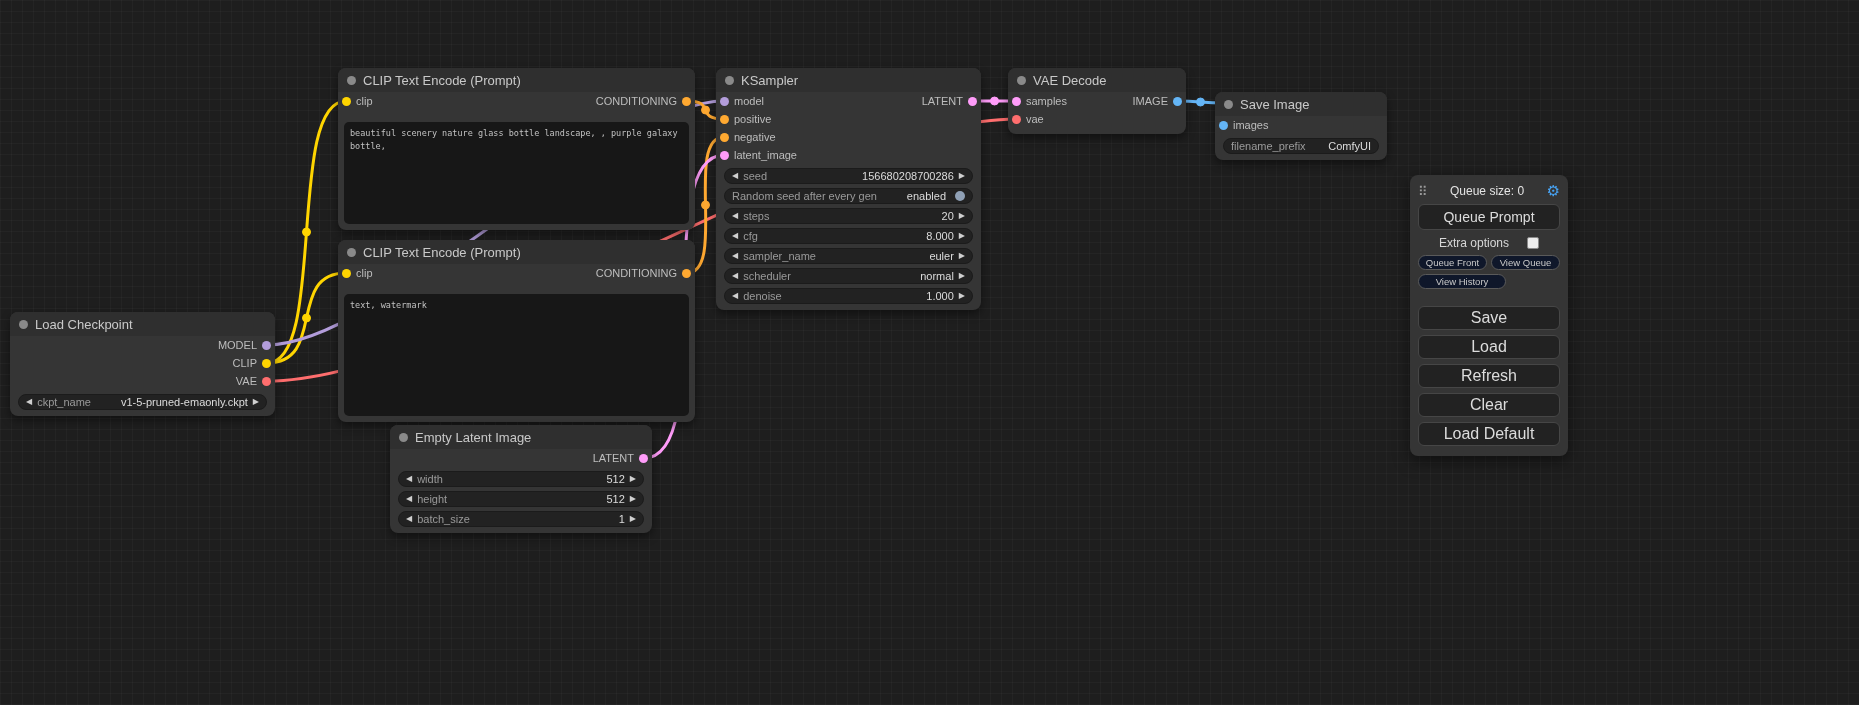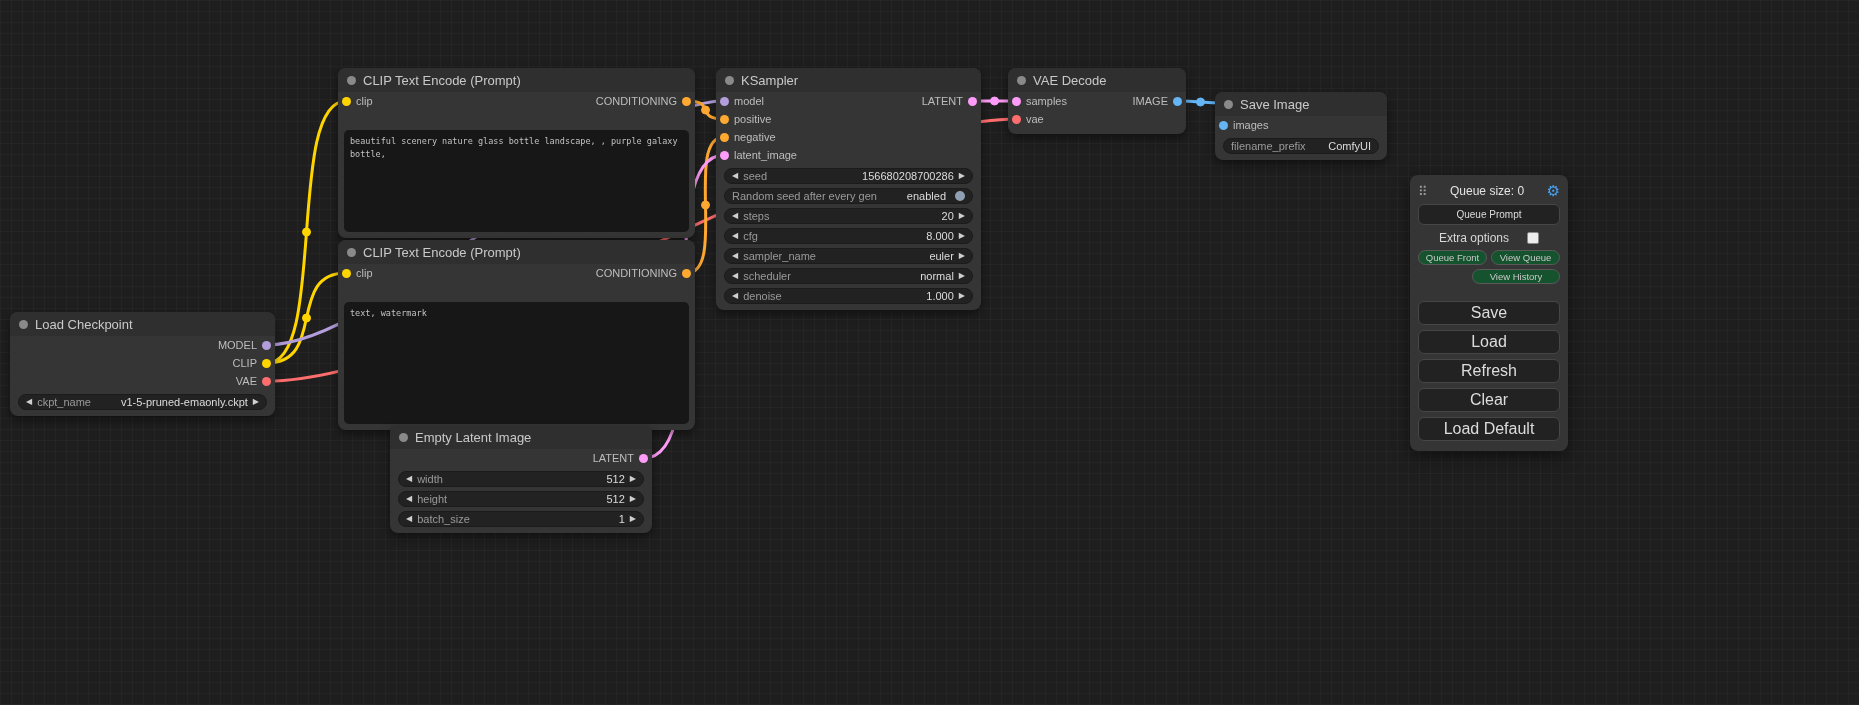--- a/index.html
+++ b/index.html
@@ -44,21 +44,21 @@
 
   .widget { height:16px; margin:4px 8px 0; background:#222; border:1px solid #1b1b1b; border-radius:9px;
             display:flex; align-items:center; padding:0 7px; font-size:11px; gap:5px; }
   .w-label { color:#9a9a9a; white-space:nowrap; }
   .w-value { margin-left:auto; color:#dcdcdc; white-space:nowrap; }
   .arrow { color:#cfcfcf; font-size:8px; line-height:1; flex:none; }
   .arrow-l::before { content:"◀"; }
   .arrow-r::before { content:"▶"; }
   .toggle-dot { width:10px; height:10px; border-radius:50%; background:var(--toggle_dot); margin-left:4px; flex:none; }
 
-  .prompt-box { margin:20px 6px 0; height:102px; background:#171717; border-radius:5px; padding:5px 6px;
+  .prompt-box { margin:12px 6px 0; height:102px; background:#171717; border-radius:5px; padding:5px 6px;
                 font-family:"DejaVu Sans Mono", monospace; font-size:8.5px; line-height:1.5;
                 color:#c2c2c2; white-space:pre-wrap; overflow:hidden; }
   #n-clip-neg .prompt-box { height:122px; }
 
   #n-load-checkpoint { left:10px;  top:312px; width:265px; }
   #n-clip-pos        { left:338px; top:68px;  width:357px; }
   #n-clip-neg        { left:338px; top:240px; width:357px; }
   #n-empty-latent    { left:390px; top:425px; width:262px; }
   #n-ksampler        { left:716px; top:68px;  width:265px; }
   #n-vae-decode      { left:1008px;top:68px;  width:178px; }
@@ -67,27 +67,27 @@
   .queue-panel { position:absolute; left:1410px; top:175px; width:158px; z-index:2;
                  background:#353535; border-radius:8px; padding:7px 8px 10px;
                  box-shadow:0 5px 16px rgba(0,0,0,.5); }
   .qp-header { display:flex; align-items:center; height:18px; margin-bottom:4px; }
   .drag-handle::before { content:"⠿"; color:#9a9a9a; font-size:13px; }
   .queue-size { flex:1; text-align:center; font-size:12px; color:#e4e4e4; }
   .gear::before { content:"⚙"; color:var(--gear); font-size:15px; }
   button { font-family:inherit; cursor:default; }
   .qp-btn { display:block; width:100%; background:#222; border:1px solid #464646; border-radius:6px;
             color:#dcdcdc; font-size:16px; padding:2px 0; margin-top:5px; }
-  .qp-btn.primary { font-size:10px; padding:4px 17px; margin-top:0; }
+  .qp-btn.primary { font-size:14px; padding:4px 17px; margin-top:0; }
   .extra-row { display:flex; align-items:center; justify-content:center; gap:18px;
                margin:6px 0 5px; font-size:12px; color:#d8d8d8; }
   .checkbox { width:12px; height:12px; background:#ededed; border:1px solid #8a8a8a; border-radius:2px; flex:none; }
   .small-row { display:flex; gap:4px; margin-bottom:4px; }
-  .small-row.center { justify-content:flex-end; }
-  .qp-small { flex:1; background:#14532d; border:1px solid #5a5a5a; border-radius:9px;
+  .small-row.center { justify-content:flex-start; }
+  .qp-small { flex:1; background:#0f172a; border:1px solid #5a5a5a; border-radius:9px;
               color:#c9c9c9; font-size:9.5px; padding:1px 0; }
   .small-row.center .qp-small { flex:0 0 62%; }
   .qp-gap { height:8px; }
 </style>
 </head>
 <body>
 
 <svg class="wires" width="1859" height="705">
   <path class="clip" d="M267,363 C327,363 286,101 346,101"></path>
   <path class="clip" d="M267,363 C327,363 286,273 346,273"></path>

